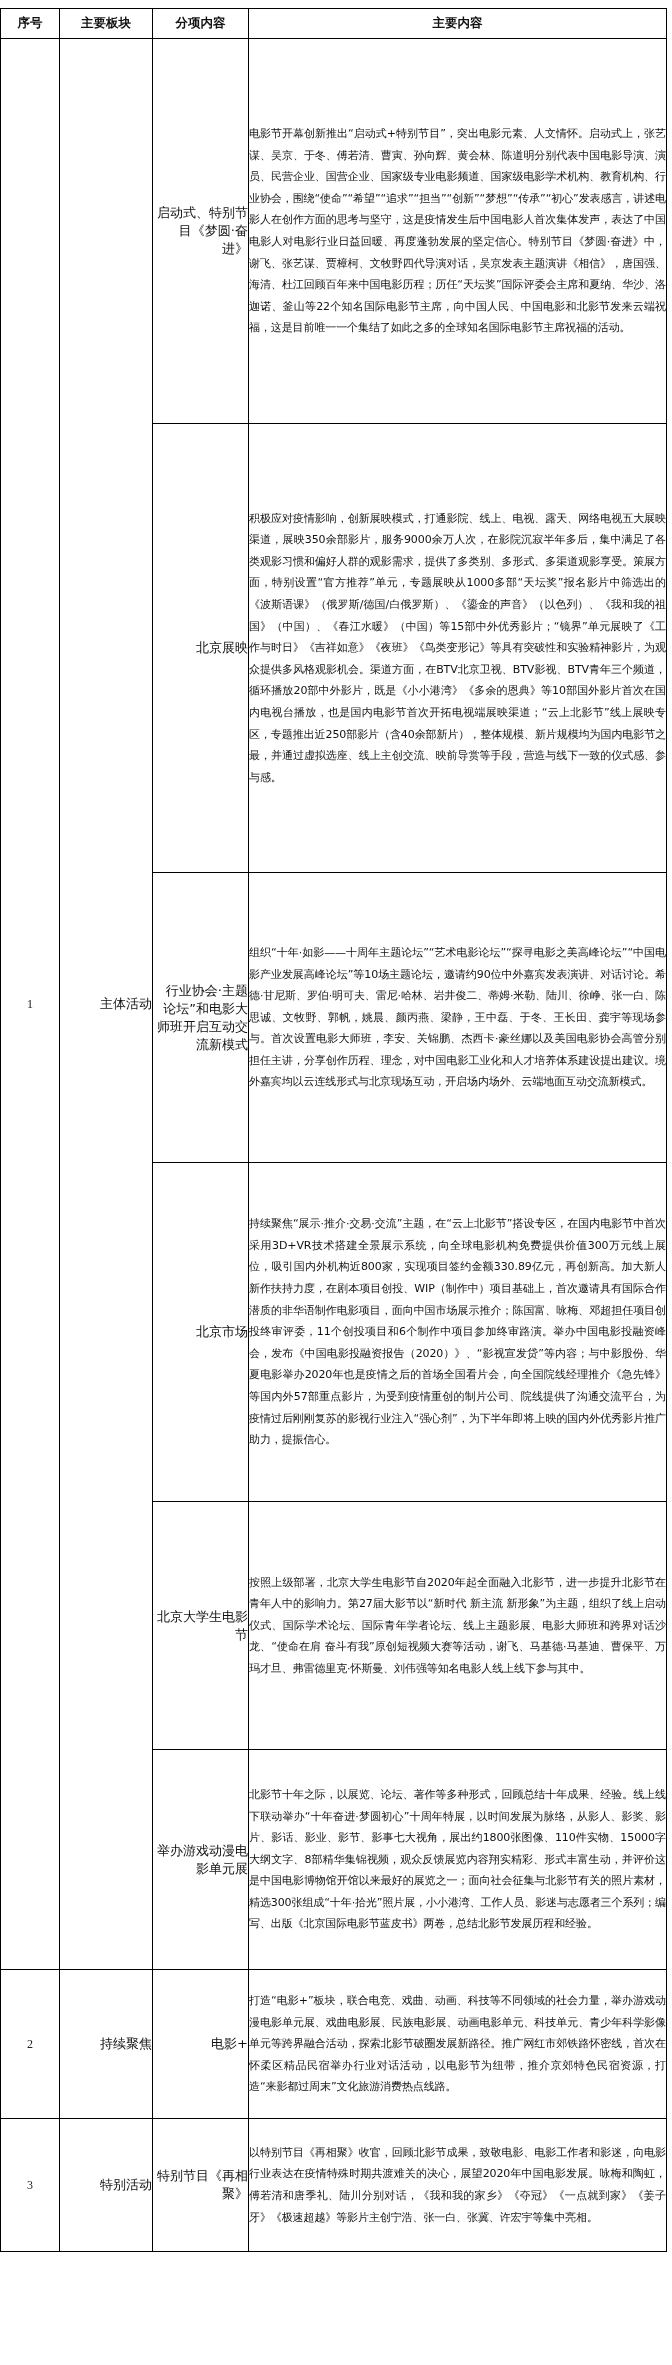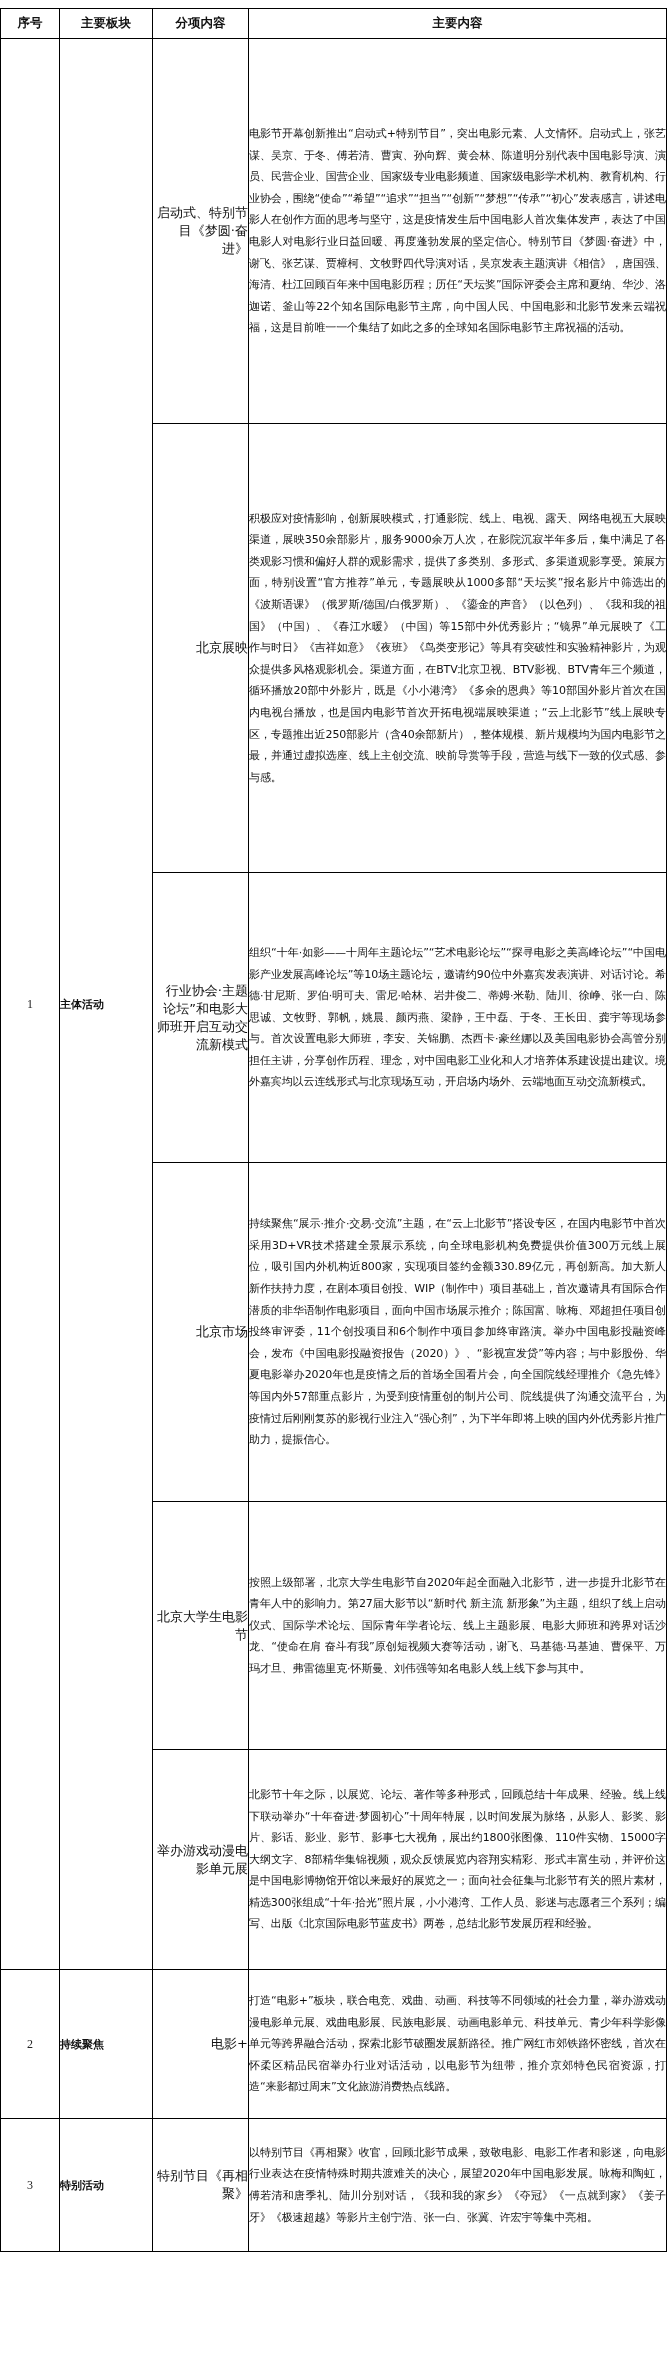--- a/index.html
+++ b/index.html
@@ -8,21 +8,21 @@
   table.doc {
     position: absolute; left: 0; top: 8px;
     width: 666px; border-collapse: collapse; table-layout: fixed;
   }
   table.doc td, table.doc th {
     border: 1px solid #000; vertical-align: middle; padding: 0;
   }
   th { height: 29px; font-size: 12.5px; font-weight: bold; text-align: center; }
   col.c1 { width: 59px; } col.c2 { width: 93px; } col.c3 { width: 96px; } col.c4 { width: 418px; }
   td.num { text-align: center; font-family: "Liberation Serif", serif; font-size: 12px; color: #222; }
-  td.sec { text-align: left; font-size: 11px; font-weight: bold; }
+  td.sec { text-align: right; font-size: 13px; }
   td.sub { text-align: right; font-size: 13px; line-height: 18px; padding: 0 4px; }
   td.main { vertical-align: top; font-size: 11px; line-height: 21.6px; padding: 1px 5px 0 5px;
             text-align: justify; letter-spacing: -0.1px; }
 </style>
 </head>
 <body>
 
 <table class="doc">
   <colgroup>
       <col class="c1">

